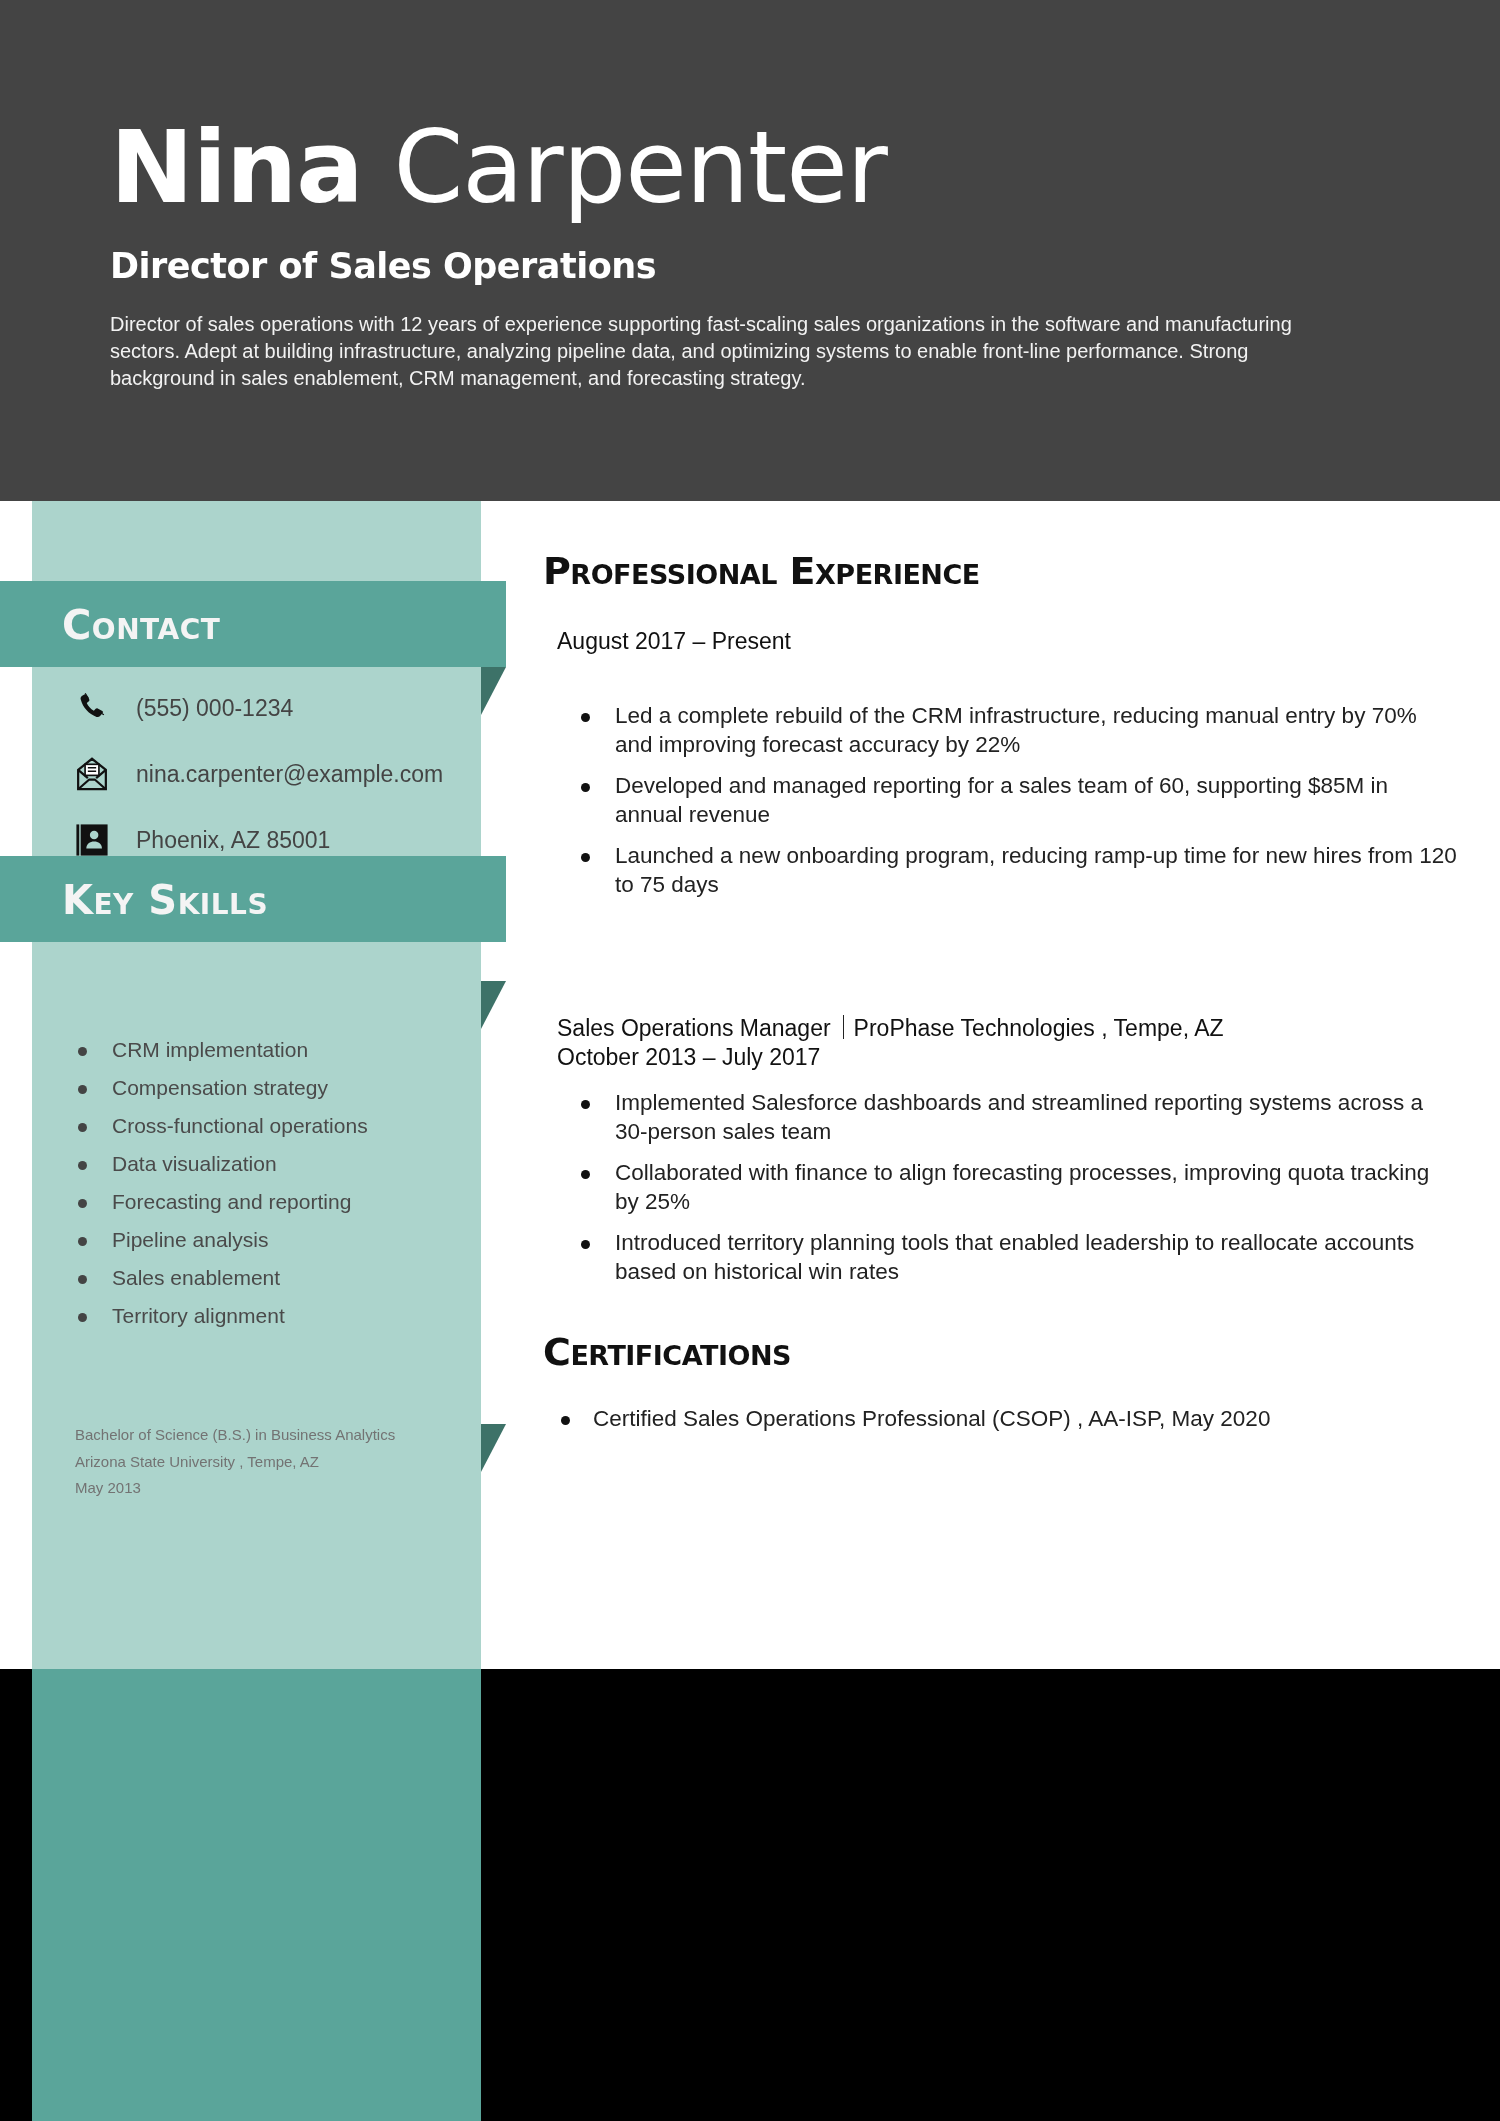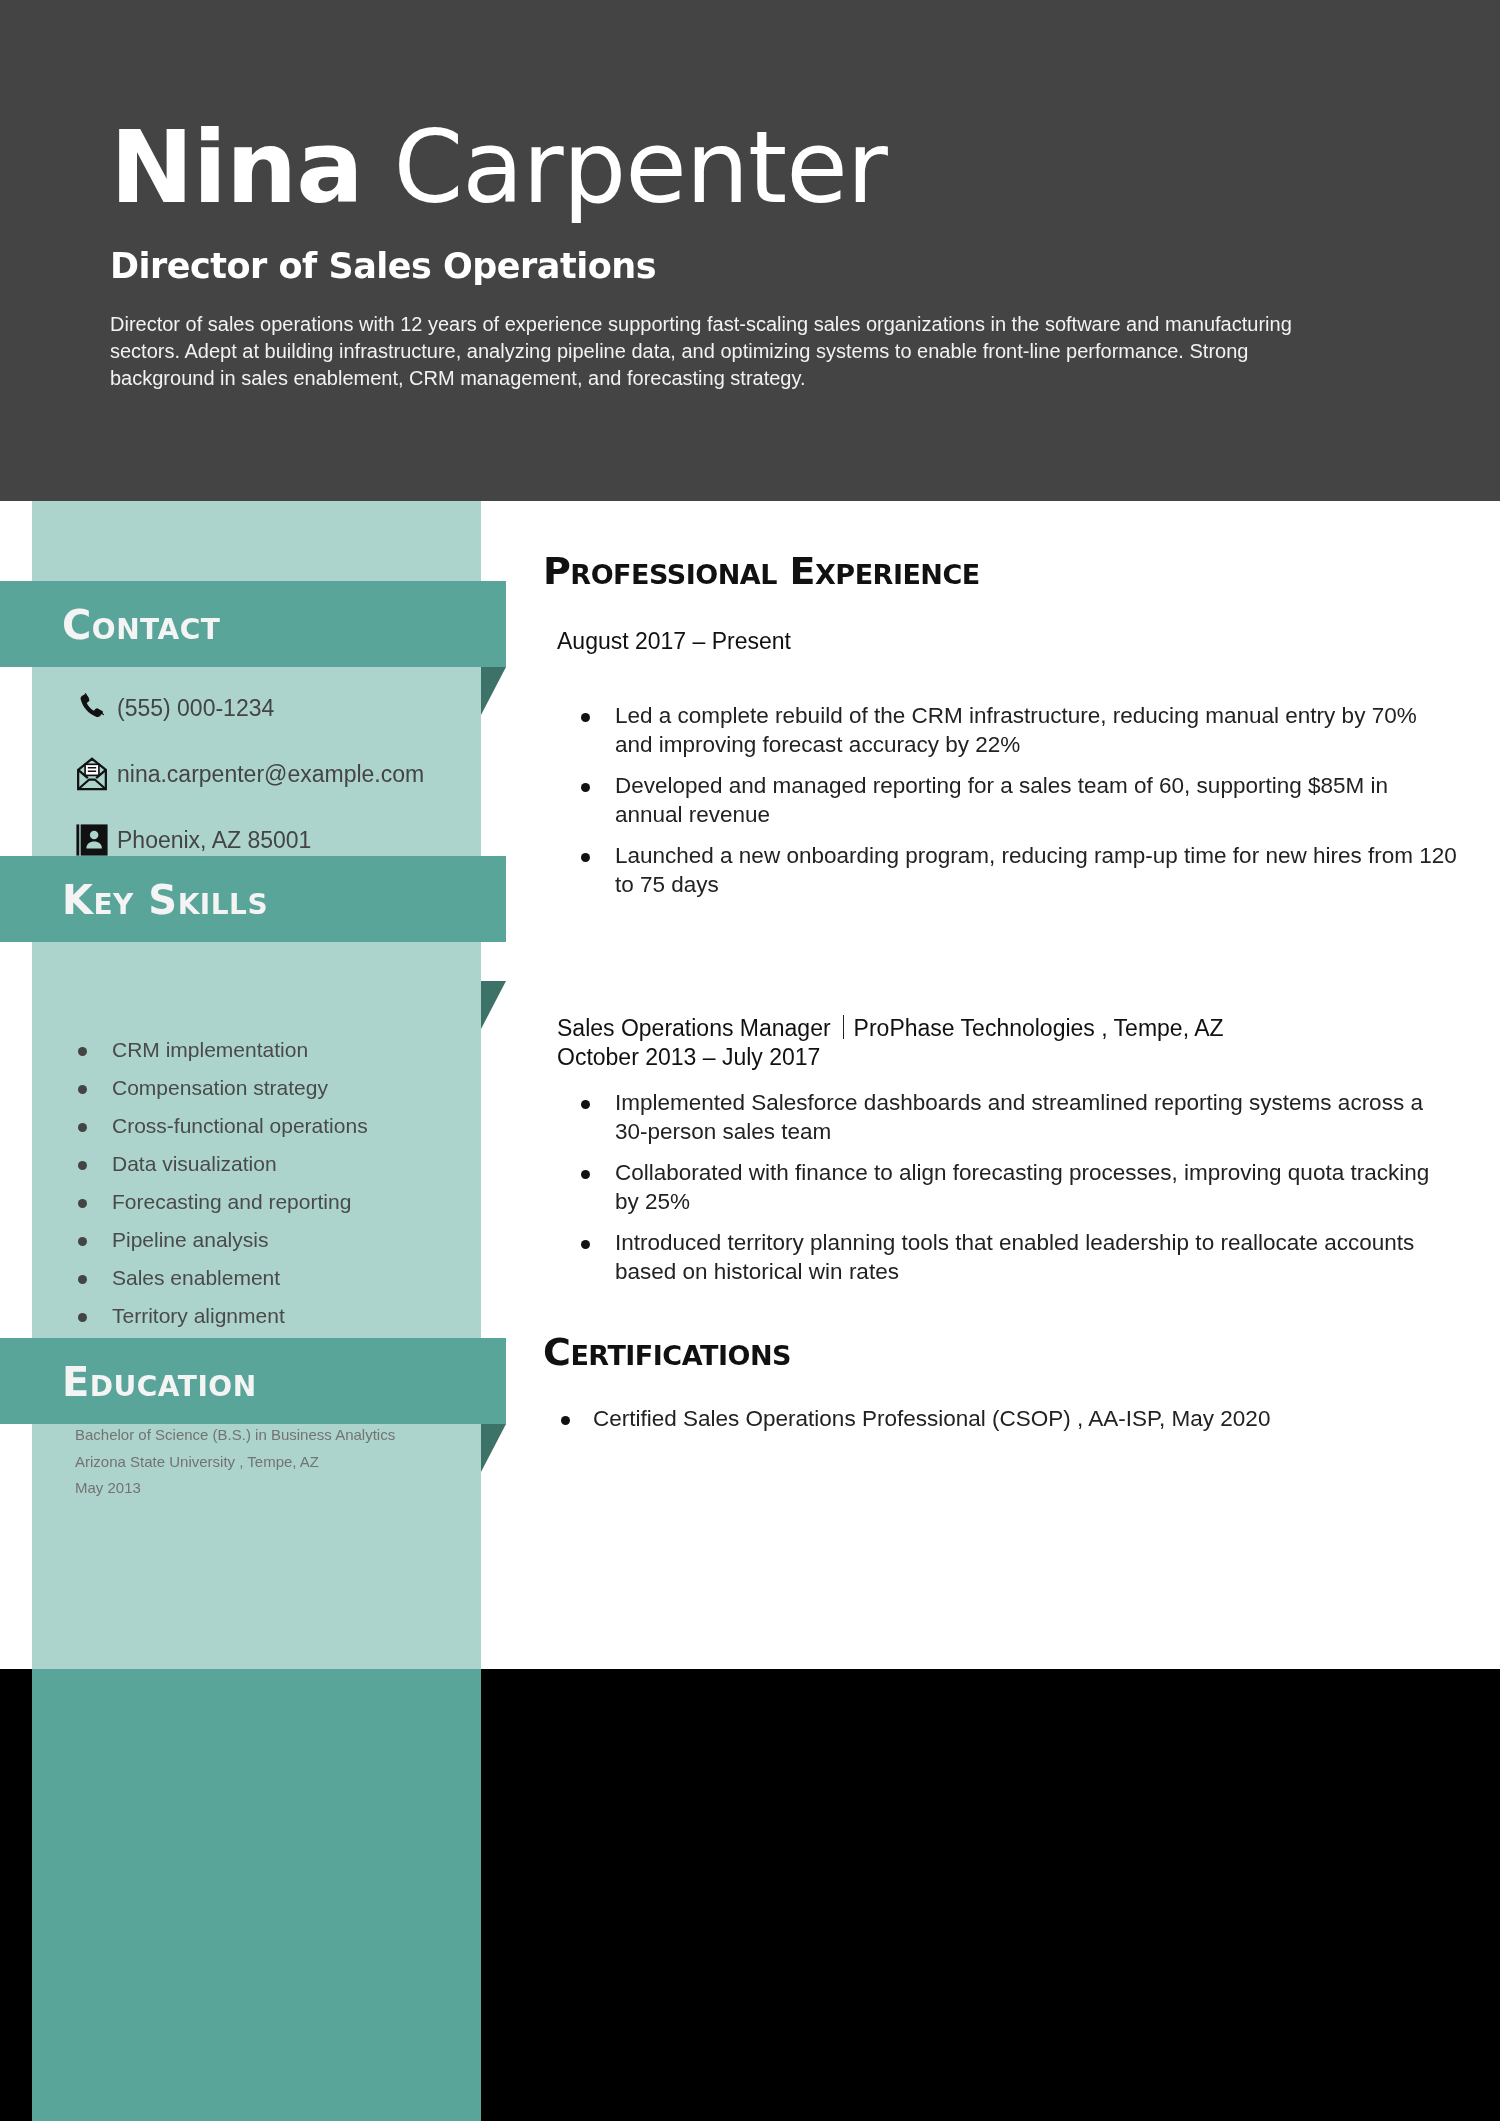--- a/index.html
+++ b/index.html
@@ -16,21 +16,21 @@
 
     .side-col { position: absolute; left: 32px; top: 501px; width: 449px; height: 1168px; background: #acd4cc; }
     .side-col-bottom { position: absolute; left: 32px; top: 1669px; width: 449px; height: 452px; background: #5aa59a; }
 
     .banner { position: absolute; left: 0; width: 506px; height: 86px; background: #5aa59a; }
     .banner-title { position: absolute; left: 62px; top: 22px; font-family: "DejaVu Sans", sans-serif; font-weight: bold; font-size: 40px; line-height: 44px; color: #f4f4f4; font-variant: small-caps; letter-spacing: 0.5px; white-space: nowrap; }
     .fold { position: absolute; left: 481px; width: 25px; height: 48px; background: #3d7268; clip-path: polygon(0 0, 100% 0, 0 100%); }
 
     .contact-row { position: absolute; left: 74px; height: 40px; display: flex; align-items: center; }
     .contact-row .icon { width: 36px; height: 36px; display: flex; align-items: center; justify-content: center; }
-    .contact-row .txt { position: absolute; left: 43px; font-size: 23px; color: #444444; white-space: nowrap; }
+    .contact-row .txt { position: absolute; left: 62px; font-size: 23px; color: #444444; white-space: nowrap; }
 
     .skills { position: absolute; left: 74px; top: 1015px; list-style: none; margin-top: 16px; }
     .skills li { position: relative; height: 38px; font-size: 21px; line-height: 38px; color: #4a4a4a; padding-left: 38px; white-space: nowrap; }
     .skills li::before { content: ""; position: absolute; left: 4px; top: 16px; width: 9px; height: 9px; border-radius: 50%; background: #444444; }
 
     .edu { position: absolute; left: 75px; top: 1422px; width: 400px; font-size: 15px; line-height: 26.5px; color: #737373; }
 
     .main { position: absolute; left: 543px; top: 501px; width: 920px; }
     .section-title { position: absolute; left: 0; font-family: "DejaVu Sans", sans-serif; font-weight: bold; font-size: 38px; line-height: 44px; color: #111111; font-variant: small-caps; letter-spacing: -0.5px; white-space: nowrap; }
     .job-head { position: absolute; left: 14px; font-size: 23px; line-height: 29px; color: #111111; white-space: nowrap; }
@@ -106,23 +106,20 @@
     <li>CRM implementation</li>
     <li>Compensation strategy</li>
     <li>Cross-functional operations</li>
     <li>Data visualization</li>
     <li>Forecasting and reporting</li>
     <li>Pipeline analysis</li>
     <li>Sales enablement</li>
     <li>Territory alignment</li>
   </ul>
 
-  <div class="banner" style="top:1338px;">
-    <div class="banner-title">Education</div>
-  </div>
   <div class="fold" style="top:1424px;"></div>
 
   <div class="edu">
     <div>Bachelor of Science (B.S.) in Business Analytics</div>
     <div>Arizona State University , Tempe, AZ</div>
     <div>May 2013</div>
   </div>
 
   <div class="main">
     <div class="section-title" style="top:48px;">Professional Experience</div>

